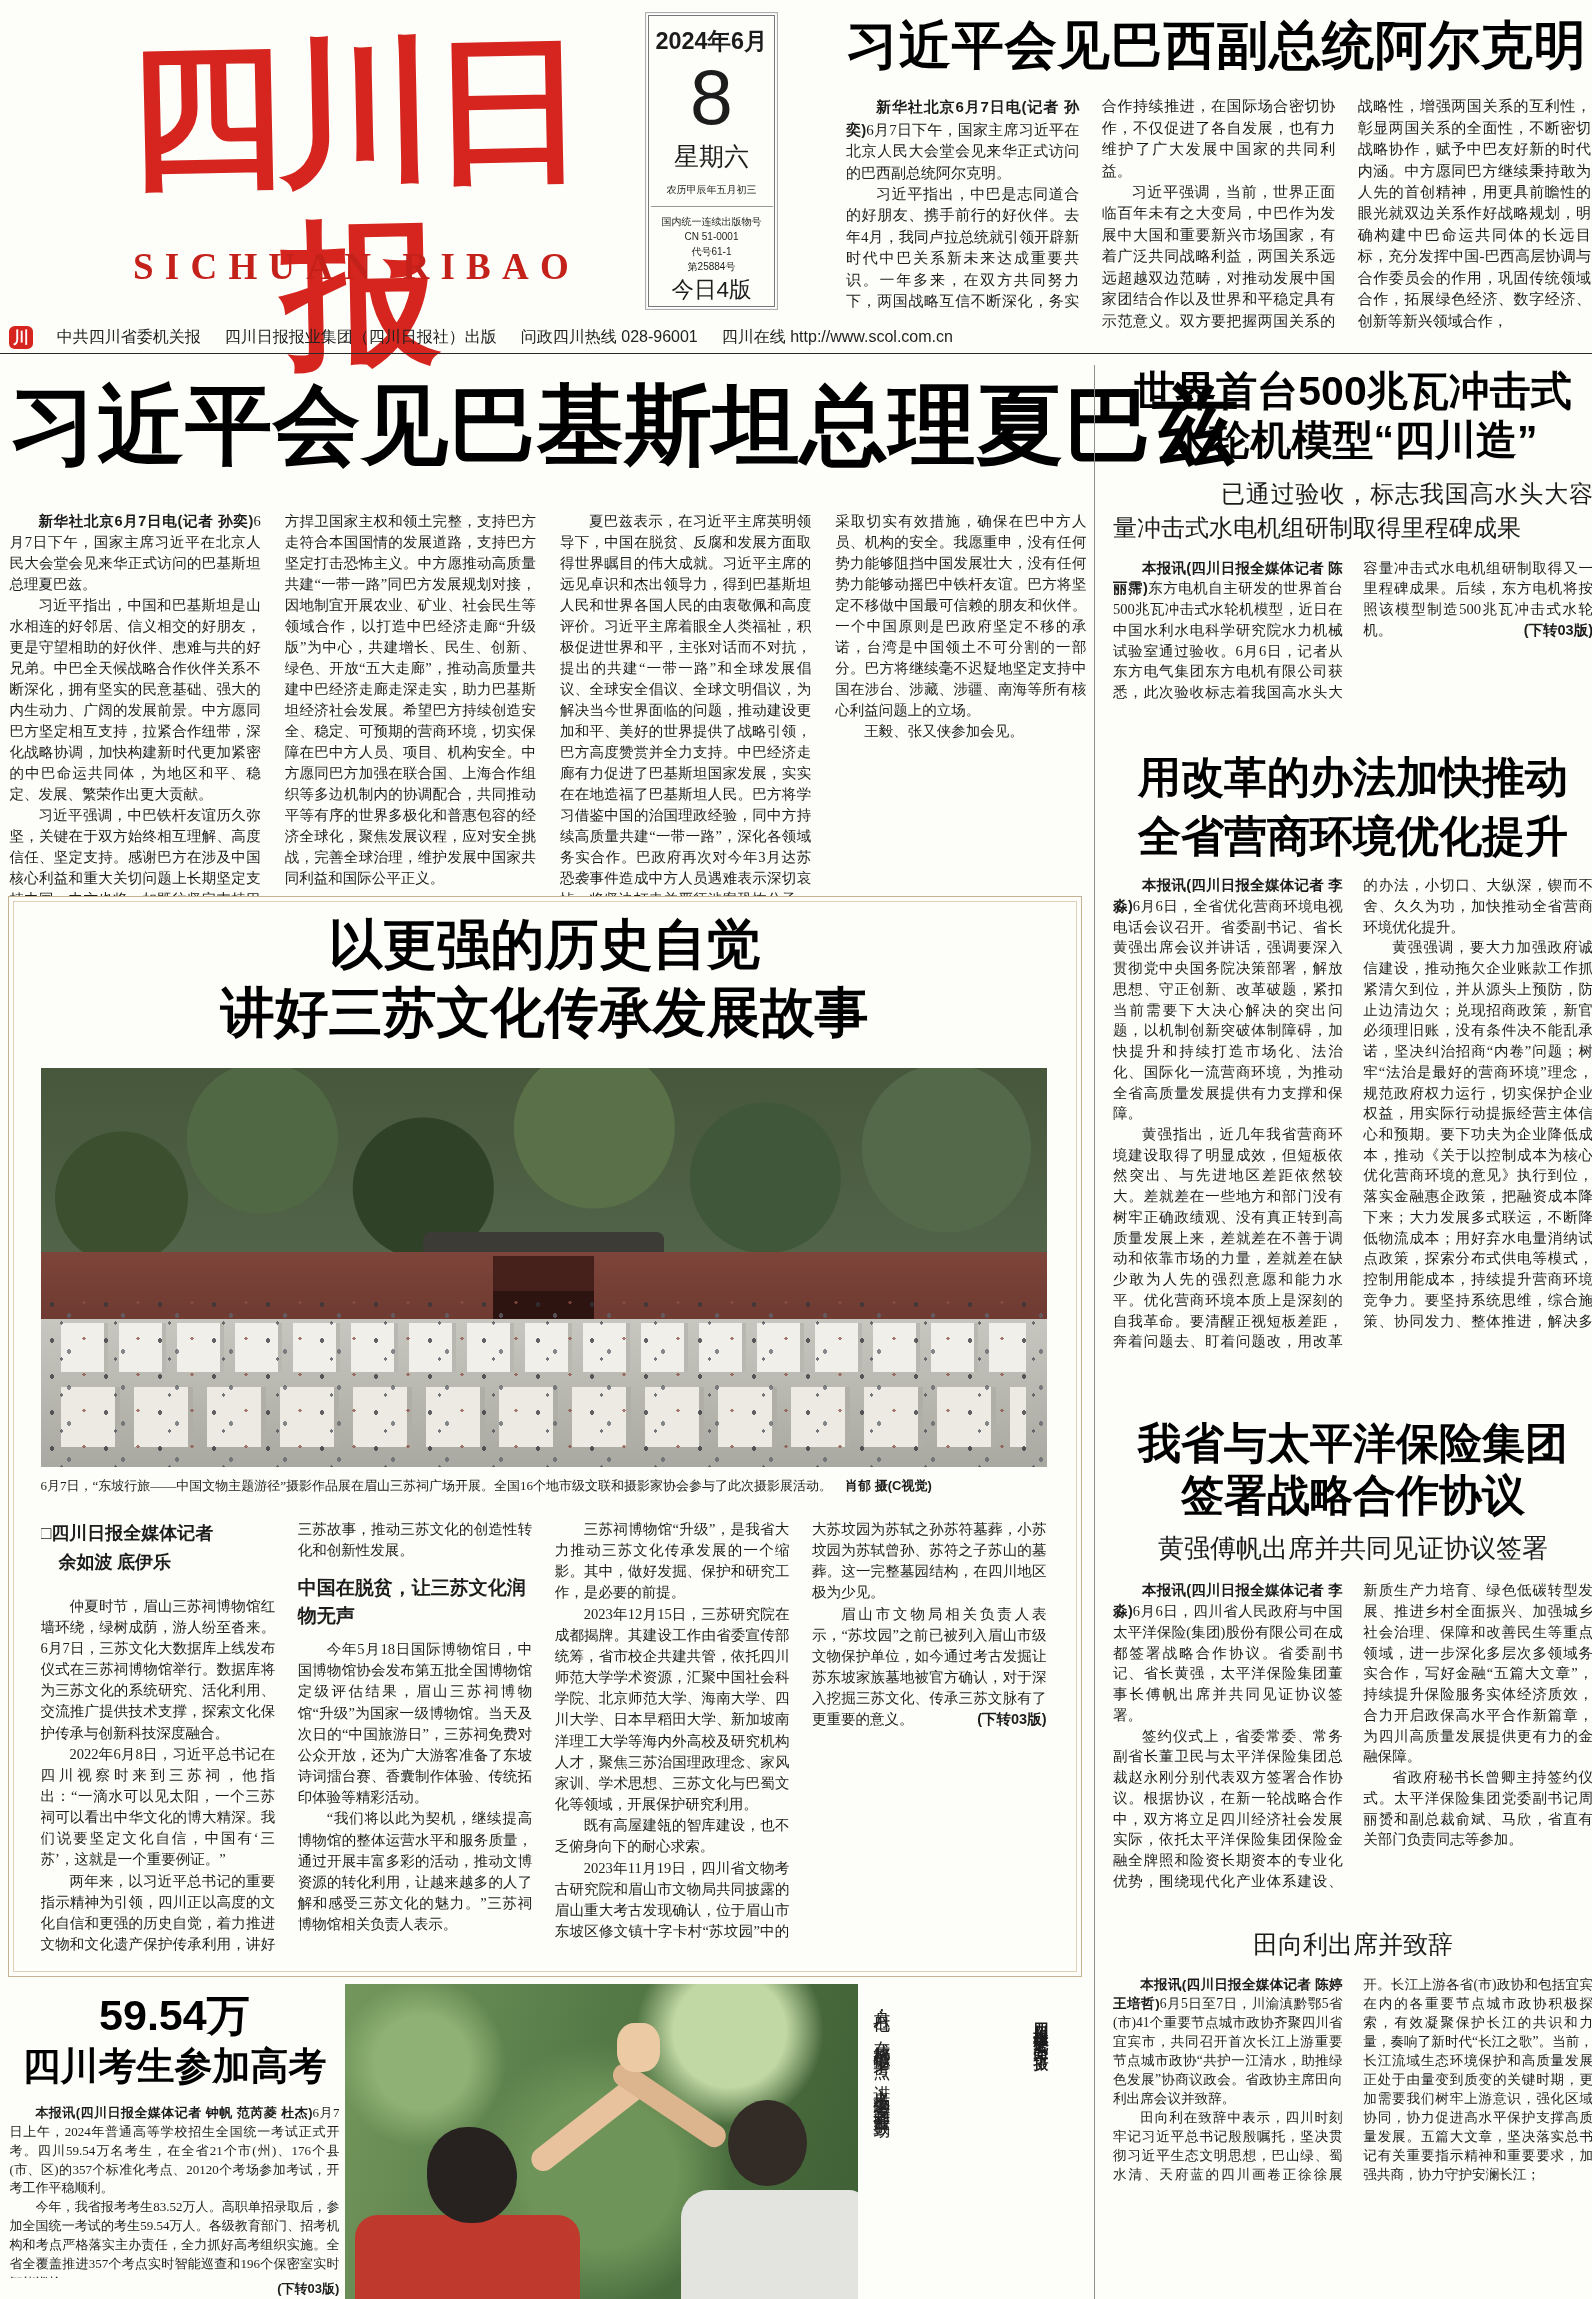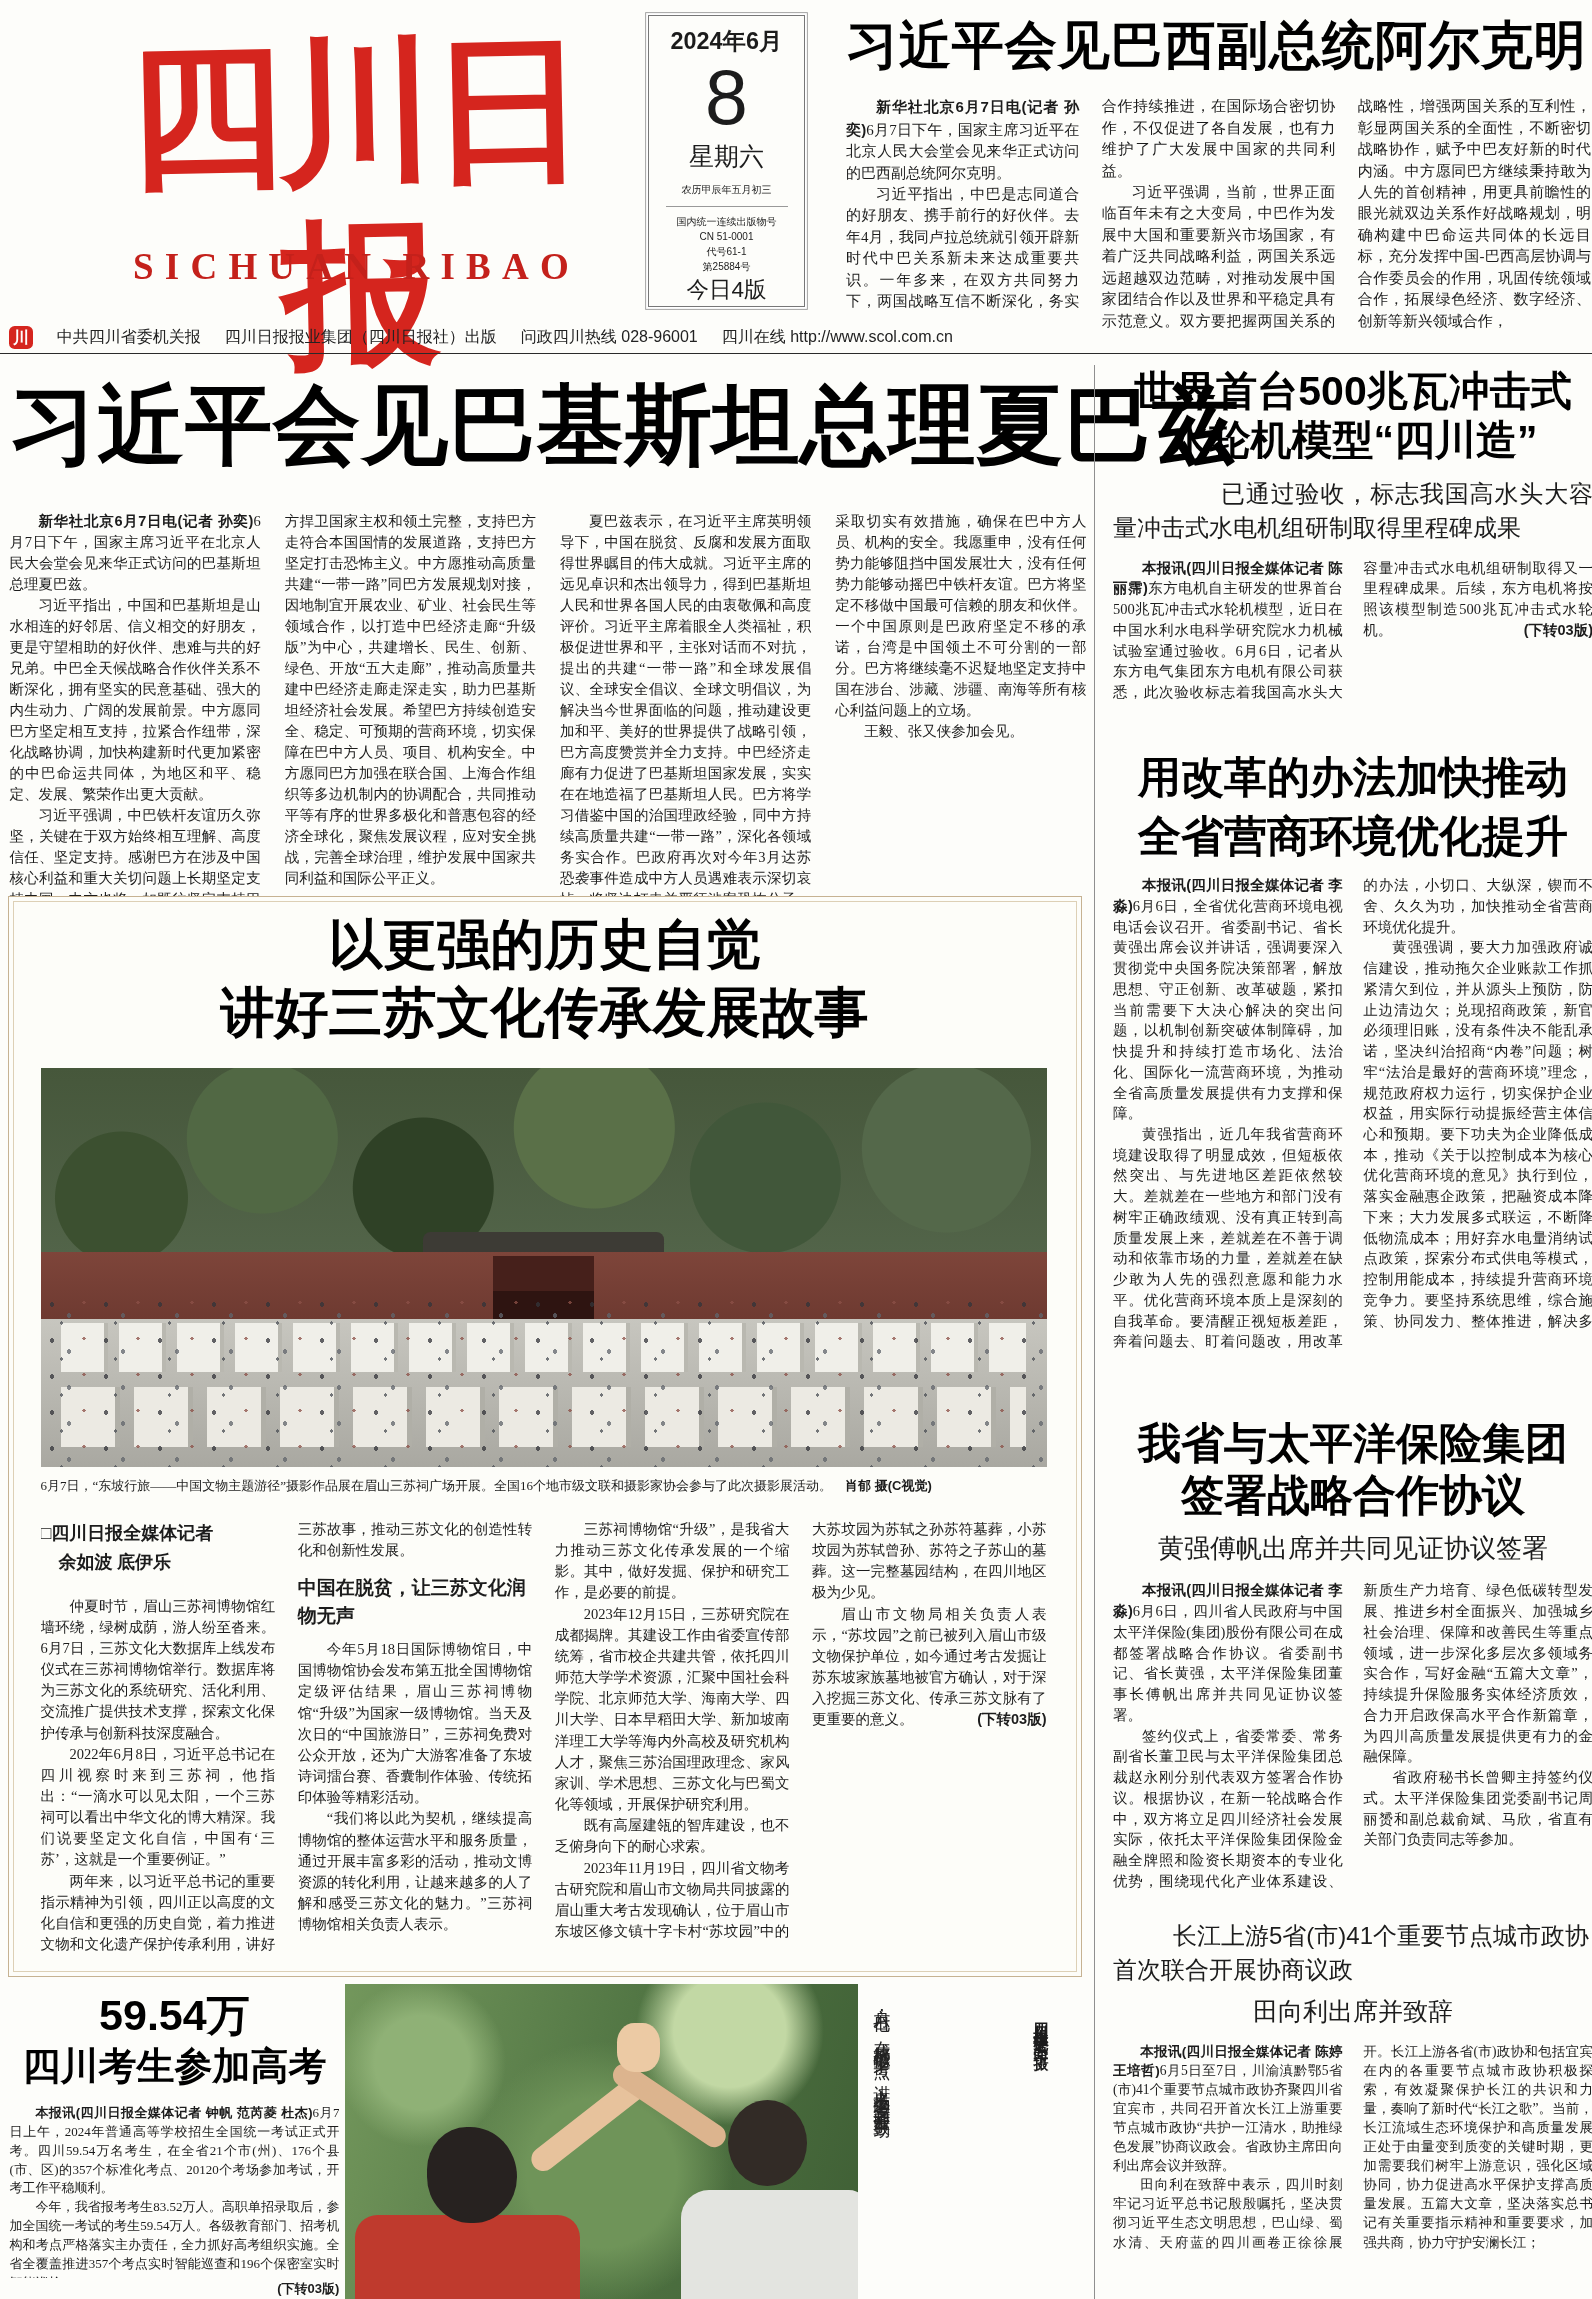--- a/index.html
+++ b/index.html
@@ -11,21 +11,21 @@
   .jbody p{text-align:justify;}
   .bl{font-family:"Liberation Sans","DejaVu Sans",sans-serif;font-weight:700;}
   .jump{float:right;font-family:"Liberation Sans","DejaVu Sans",sans-serif;font-weight:700;}
 
   
   #masthead-title{position:absolute;left:66px;top:24px;width:581px;text-align:center;
     font-size:157px;line-height:1.15;font-weight:900;color:#d5251e;letter-spacing:-5.6px;
     font-family:"Liberation Serif","DejaVu Serif",serif;transform:rotate(-1.2deg);}
   #masthead-sub{position:absolute;left:66px;top:245px;width:581px;text-align:center;
     font-size:37px;font-weight:700;color:#c4211b;letter-spacing:11.2px;}
-  #datebox{position:absolute;left:648px;top:15px;width:157px;height:292px;
+  #datebox{position:absolute;left:648px;top:15px;width:127px;height:292px;
     border:0.9px solid #777;box-shadow:0 0 0 1.9px #fff,0 0 0 2.8px #999;
     display:flex;flex-direction:column;align-items:center;padding:9.4px 5.6px;box-sizing:border-box;
     text-align:center;font-family:"Liberation Sans","DejaVu Sans",sans-serif;}
   .db-ym{font-size:23.4px;font-weight:700;}
   .db-day{font-size:77px;line-height:1.05;font-weight:400;}
   .db-wd{font-size:25px;margin-top:1.9px;}
   .db-lunar{font-size:10px;margin-top:9.4px;font-family:Liberation Sans, sans-serif;}
   .db-sep{width:122px;border-top:0.9px solid #999;margin:9.4px 0 7.5px;}
   .db-s{font-size:10px;line-height:1.5;}
   .db-pages{font-size:22.5px;margin-top:auto;font-weight:400;}
@@ -206,21 +206,20 @@
       <div class="sb-h2 hl">签署战略合作协议</div>
       <div class="sb-sub2 sb-sub">黄强傅帆出席并共同见证协议签署</div>
       <div class="sb-body jbody">
         <p class="ind"><b class="bl">本报讯(四川日报全媒体记者 李淼)</b><span>6月6日，四川省人民政府与中国太平洋保险(集团)股份有限公司在成都签署战略合作协议。省委副书记、省长黄强，太平洋保险集团董事长傅帆出席并共同见证协议签署。</span></p>
         <p class="ind">签约仪式上，省委常委、常务副省长董卫民与太平洋保险集团总裁赵永刚分别代表双方签署合作协议。根据协议，在新一轮战略合作中，双方将立足四川经济社会发展实际，依托太平洋保险集团保险金融全牌照和险资长期资本的专业化优势，围绕现代化产业体系建设、新质生产力培育、绿色低碳转型发展、推进乡村全面振兴、加强城乡社会治理、保障和改善民生等重点领域，进一步深化多层次多领域务实合作，写好金融“五篇大文章”，持续提升保险服务实体经济质效，合力开启政保高水平合作新篇章，为四川高质量发展提供更有力的金融保障。</p>
         <p class="ind">省政府秘书长曾卿主持签约仪式。太平洋保险集团党委副书记周丽赟和副总裁俞斌、马欣，省直有关部门负责同志等参加。</p>
       </div>
     </div>
 
     <div id="sb-cj" class="sb-blk">
-      <div class="kicker">长江上游5省(市)41个重要节点城市政协首次联合开展协商议政</div>
       <div class="sb-sub2 sb-sub">田向利出席并致辞</div>
       <div class="sb-body jbody">
         <p class="ind"><b class="bl">本报讯(四川日报全媒体记者 陈婷 王培哲)</b><span>6月5日至7日，川渝滇黔鄂5省(市)41个重要节点城市政协齐聚四川省宜宾市，共同召开首次长江上游重要节点城市政协“共护一江清水，助推绿色发展”协商议政会。省政协主席田向利出席会议并致辞。</span></p>
         <p class="ind"><span>田向利在致辞中表示，四川时刻牢记习近平总书记殷殷嘱托，坚决贯彻习近平生态文明思想，巴山绿、蜀水清、天府蓝的四川画卷正徐徐展开。长江上游各省(市)政协和包括宜宾在内的各重要节点城市政协积极探索，有效凝聚保护长江的共识和力量，奏响了新时代“长江之歌”。当前，长江流域生态环境保护和高质量发展正处于由量变到质变的关键时期，更加需要我们树牢上游意识，强化区域协同，协力促进高水平保护支撑高质量发展。五篇大文章，坚决落实总书记有关重要指示精神和重要要求，加强共商，协力守护安澜长江；</span></p>
       </div>
     </div>
 
   </div>
 
   <div id="fbox">

